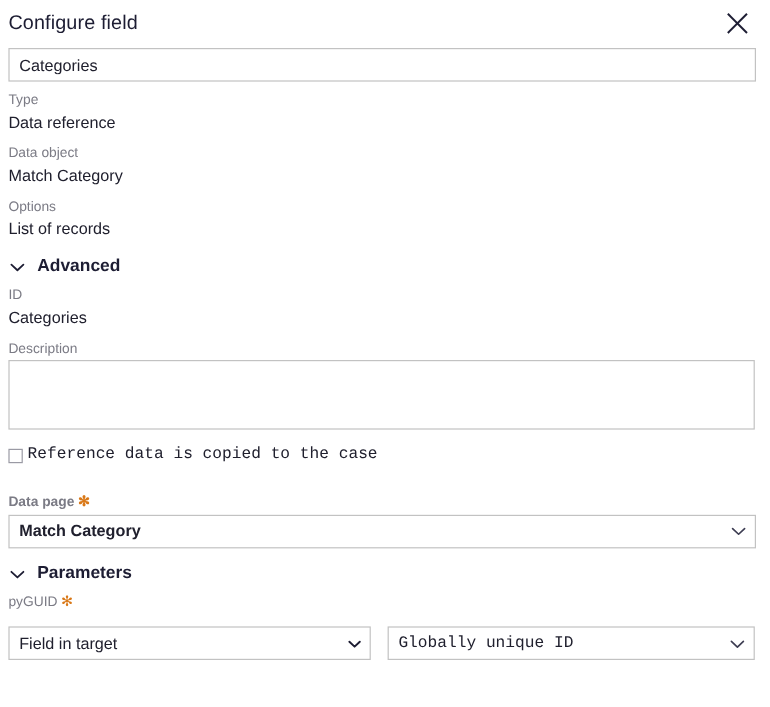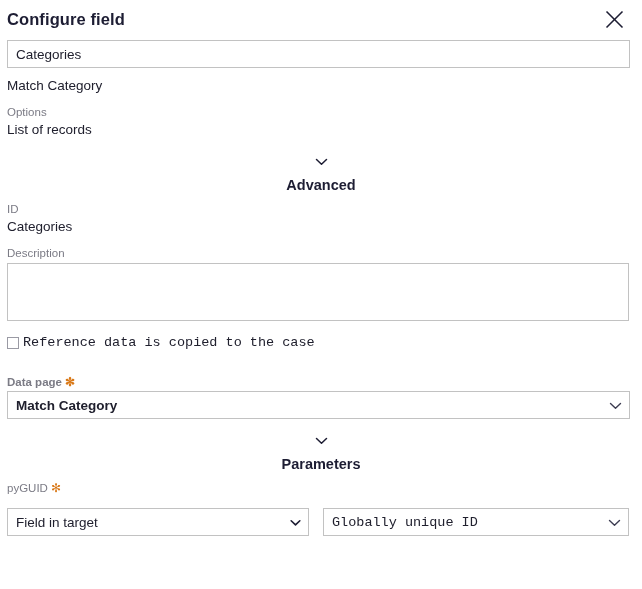--- a/index.html
+++ b/index.html
@@ -26,21 +26,21 @@
 
   
   .header {
     position: relative;
     height: 40px;
     display: flex;
     align-items: flex-start;
   }
   .dialog-title {
     font-size: 16.5px;
-    font-weight: bold;
+    font-weight: normal;
     color: #1d1d33;
     line-height: 1;
     letter-spacing: 0.1px;
     padding-top: 11px;
   }
   .close-button {
     position: absolute;
     right: 8px;
     top: 6px;
     width: 26px;
@@ -117,21 +117,20 @@
   
   .section-header {
     display: flex;
     align-items: center;
     gap: 9px;
     cursor: pointer;
     margin-top: 12px;
     margin-bottom: 2px;
     padding: 2px 0;
     user-select: none;
-    flex-direction: column;
   }
   .section-chevron {
     width: 15px;
     height: 15px;
     display: flex;
     align-items: center;
     justify-content: center;
     flex: none;
   }
   .section-title {
@@ -221,22 +220,27 @@
         <line x1="1.5" y1="1.5" x2="17.5" y2="17.5" stroke="#1d1d33" stroke-width="1.6"></line>
         <line x1="17.5" y1="1.5" x2="1.5" y2="17.5" stroke="#1d1d33" stroke-width="1.6"></line>
       </svg>
     </button>
   </div>
 
   <div>
     <input class="text-input" type="text" value="Categories" placeholder="" style="">
   </div>
 
-
   <div class="readonly-block">
+    <div class="field-label">Type</div>
+    <div class="read-value">Data reference</div>
+  </div>
+
+  <div class="readonly-block">
+    <div class="field-label">Data object</div>
     <div class="read-value">Match Category</div>
   </div>
 
   <div class="readonly-block">
     <div class="field-label">Options</div>
     <div class="read-value">List of records</div>
   </div>
 
   <div class="section-header">
     <span class="section-chevron">

